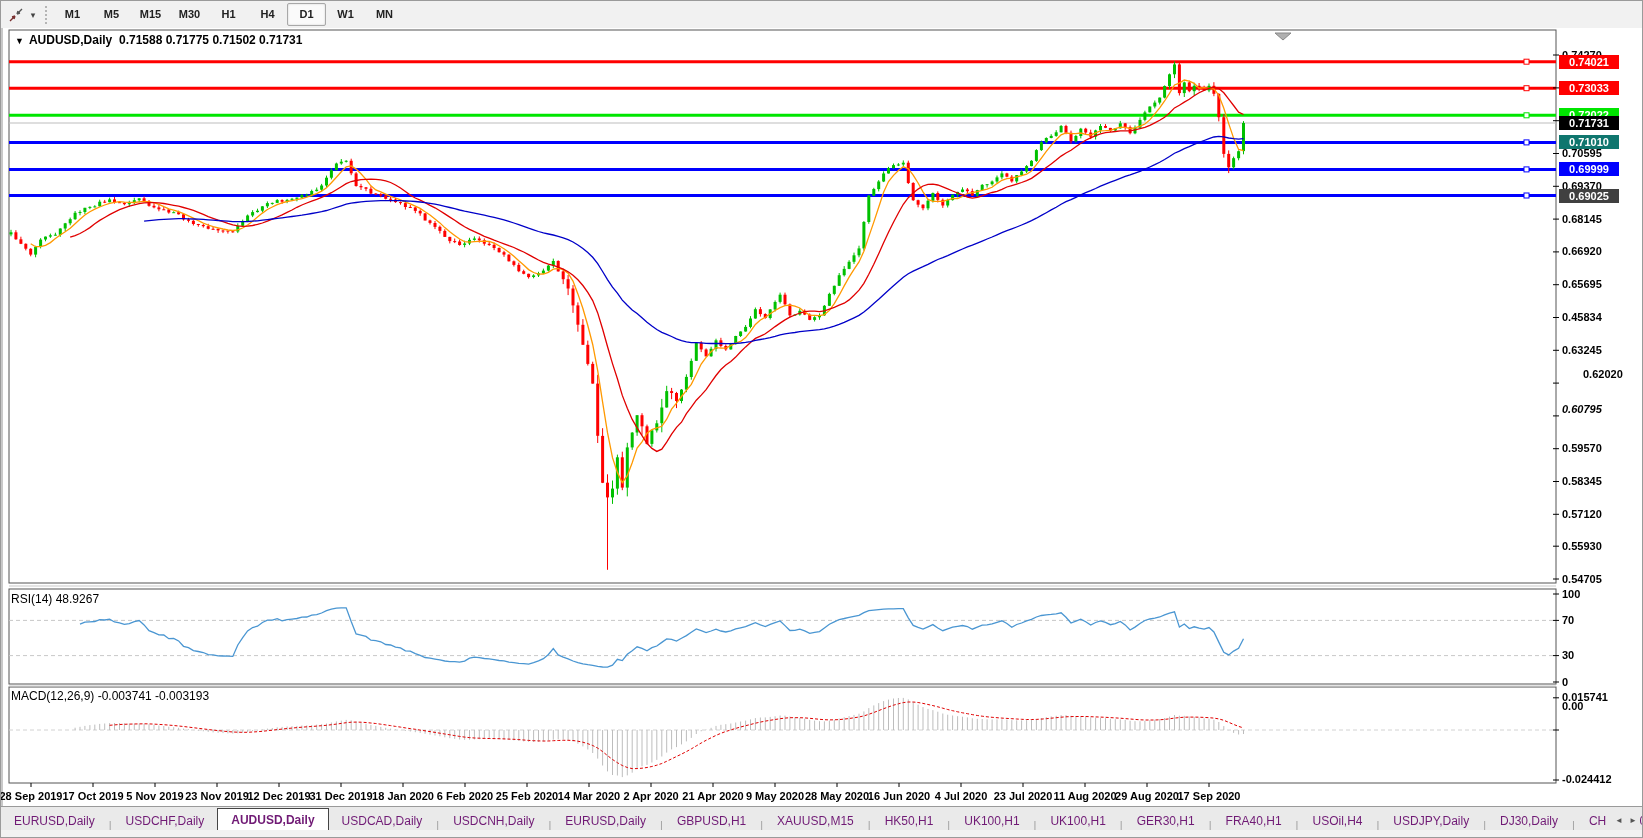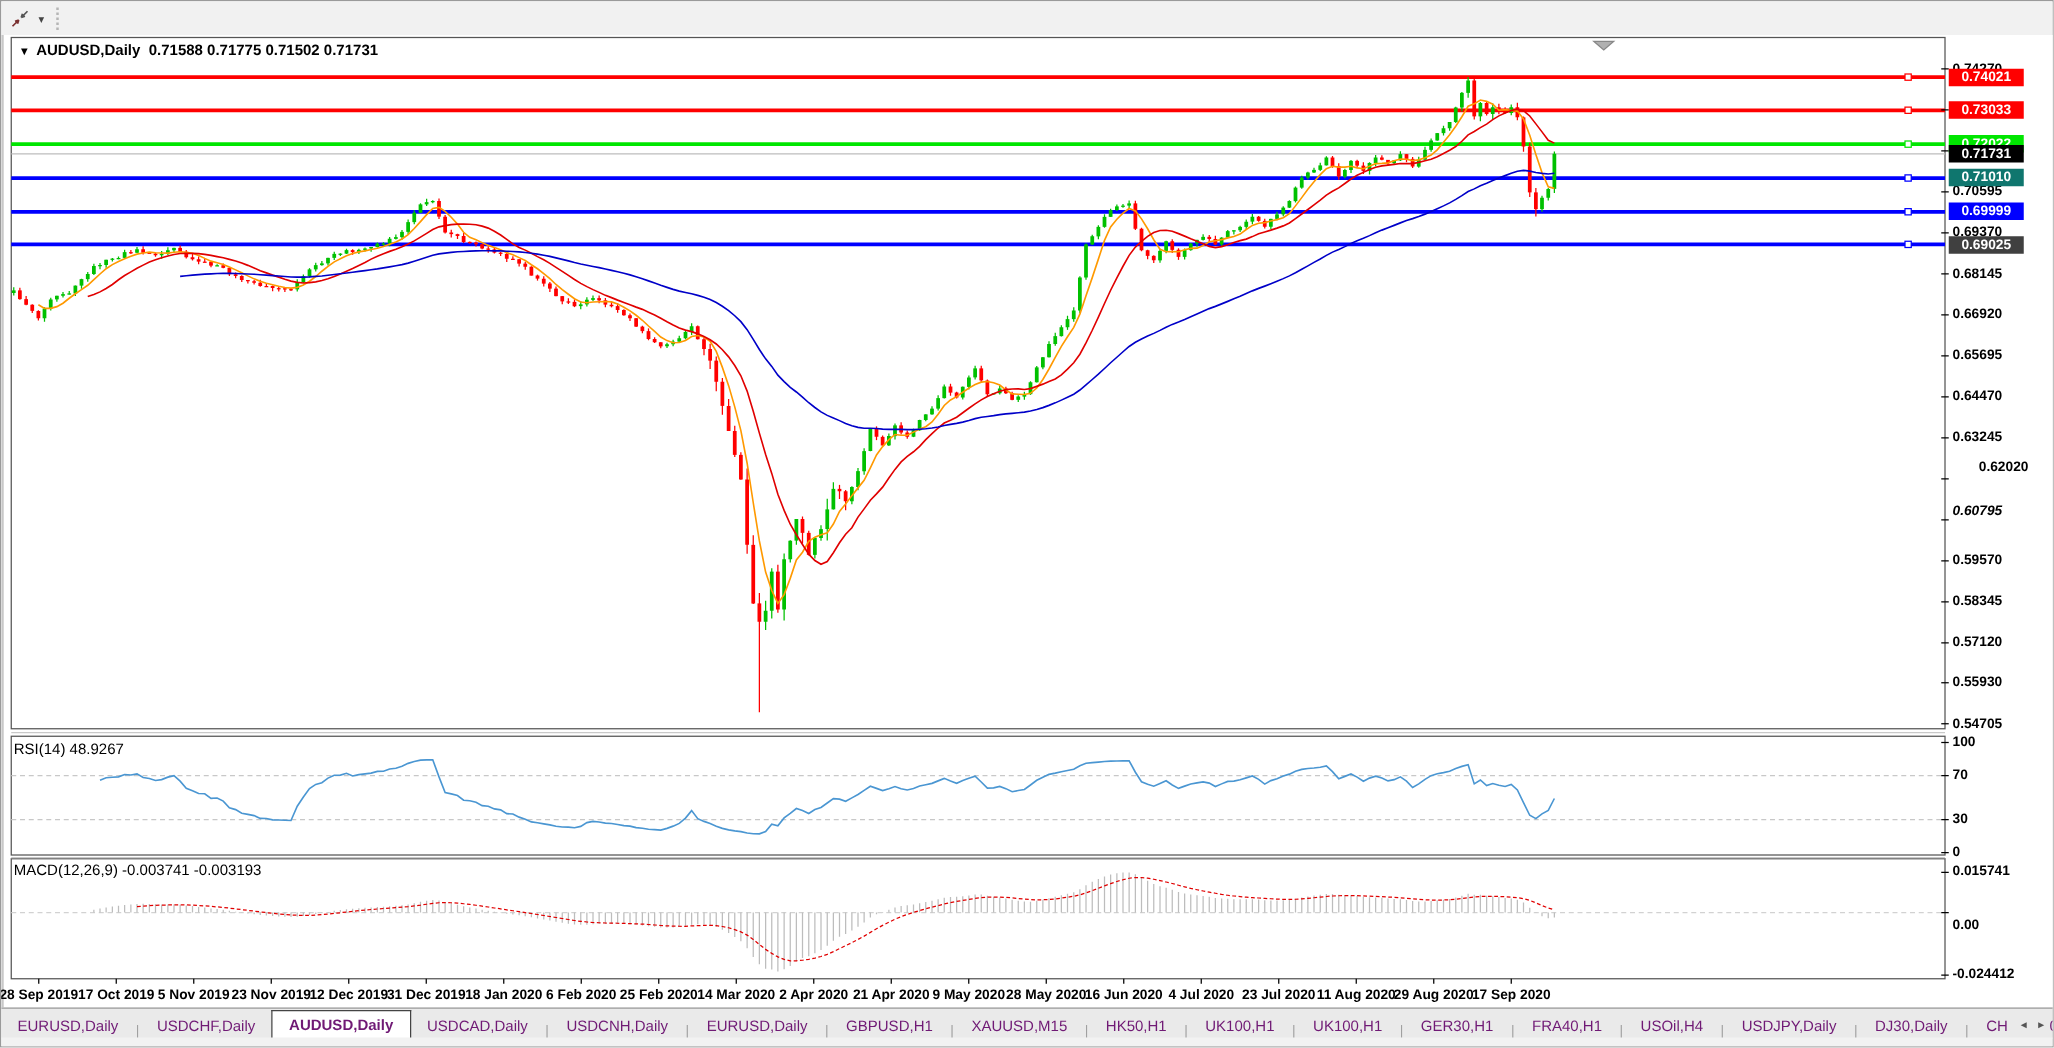--- a/index.html
+++ b/index.html
@@ -38,20 +38,31 @@
 
   <div id="toolbar">
     <div class="tool-icon">
       <svg width="16" height="16" viewBox="0 0 16 16">
         <path d="M2 14 L7 9 M7 9 l-3 1 M7 9 l-1 3" stroke="#7a3030" stroke-width="1.4" fill="none"></path>
         <path d="M14 2 L9 7 M9 7 l3 -1 M9 7 l1 -3" stroke="#555" stroke-width="1.4" fill="none"></path>
       </svg>
     </div>
     <div class="tool-caret">▾</div>
     <div class="grip"></div>
+    <div id="tf-buttons" style="display:flex;">
+        <div class="tfbtn">M1</div>
+        <div class="tfbtn">M5</div>
+        <div class="tfbtn">M15</div>
+        <div class="tfbtn">M30</div>
+        <div class="tfbtn">H1</div>
+        <div class="tfbtn">H4</div>
+        <div class="tfbtn active">D1</div>
+        <div class="tfbtn">W1</div>
+        <div class="tfbtn">MN</div>
+      </div>
   </div>
 
   <div id="chartregion">
     <div id="cv"><svg width="1643" height="778" xmlns="http://www.w3.org/2000/svg" style="font-family:'Liberation Sans',sans-serif">
           <rect x="0" y="0" width="1643" height="778" fill="#ffffff"></rect>
           <rect x="6" y="2" width="1547" height="553" fill="#ffffff" stroke="#555" stroke-width="1"></rect>
           <rect x="6" y="561" width="1547" height="95" fill="#ffffff" stroke="#555" stroke-width="1"></rect>
           <rect x="6" y="659" width="1547" height="96" fill="#ffffff" stroke="#555" stroke-width="1"></rect>
           <line x1="6" y1="558" x2="1553" y2="558" stroke="#c9c9c9"></line>
           <line x1="6" y1="658" x2="1553" y2="658" stroke="#c9c9c9"></line>
@@ -894,35 +905,35 @@
     <div id="macd-label" class="ovl">MACD(12,26,9) -0.003741 -0.003193</div>
     <div id="labels">
         <div class="axlabel" style="top: 20.5493px;">0.74270</div>
         <div class="axlabel" style="top: 53.3548px;">0.73045</div>
         <div class="axlabel" style="top: 86.1603px;">0.71820</div>
         <div class="axlabel" style="top: 118.966px;">0.70595</div>
         <div class="axlabel" style="top: 151.771px;">0.69370</div>
         <div class="axlabel" style="top: 184.577px;">0.68145</div>
         <div class="axlabel" style="top: 217.382px;">0.66920</div>
         <div class="axlabel" style="top: 250.188px;">0.65695</div>
-        <div class="axlabel" style="top: 282.993px;">0.64470</div>
+        <div class="axlabel" style="top: 282.993px;">0.45834</div>
         <div class="axlabel" style="top: 315.799px;">0.63245</div>
         <div class="axlabel" style="top: 340px; padding-left: 21px;">0.62020</div>
         <div class="axlabel" style="top: 375px; font-style: italic;">0.60795</div>
         <div class="axlabel" style="top: 414.215px;">0.59570</div>
         <div class="axlabel" style="top: 447.021px;">0.58345</div>
         <div class="axlabel" style="top: 479.826px;">0.57120</div>
         <div class="axlabel" style="top: 511.695px;">0.55930</div>
         <div class="axlabel" style="top: 544.5px;">0.54705</div>
         <div class="axlabel" style="top: 559.5px;">100</div>
         <div class="axlabel" style="top: 585.9px;">70</div>
         <div class="axlabel" style="top: 621.1px;">30</div>
         <div class="axlabel" style="top: 647.5px;">0</div>
         <div class="axlabel" style="top: 663.262px;">0.015741</div>
-        <div class="axlabel" style="top: 706px;">0.00</div>
+        <div class="axlabel" style="top: 672px;">0.00</div>
         <div class="axlabel" style="top: 745.496px;">-0.024412</div>
         <div class="datelabel" style="left: -17px;">28 Sep 2019</div>
         <div class="datelabel" style="left: 45px;">17 Oct 2019</div>
         <div class="datelabel" style="left: 107px;">5 Nov 2019</div>
         <div class="datelabel" style="left: 169px;">23 Nov 2019</div>
         <div class="datelabel" style="left: 231px;">12 Dec 2019</div>
         <div class="datelabel" style="left: 293px;">31 Dec 2019</div>
         <div class="datelabel" style="left: 355px;">18 Jan 2020</div>
         <div class="datelabel" style="left: 417px;">6 Feb 2020</div>
         <div class="datelabel" style="left: 479px;">25 Feb 2020</div>

